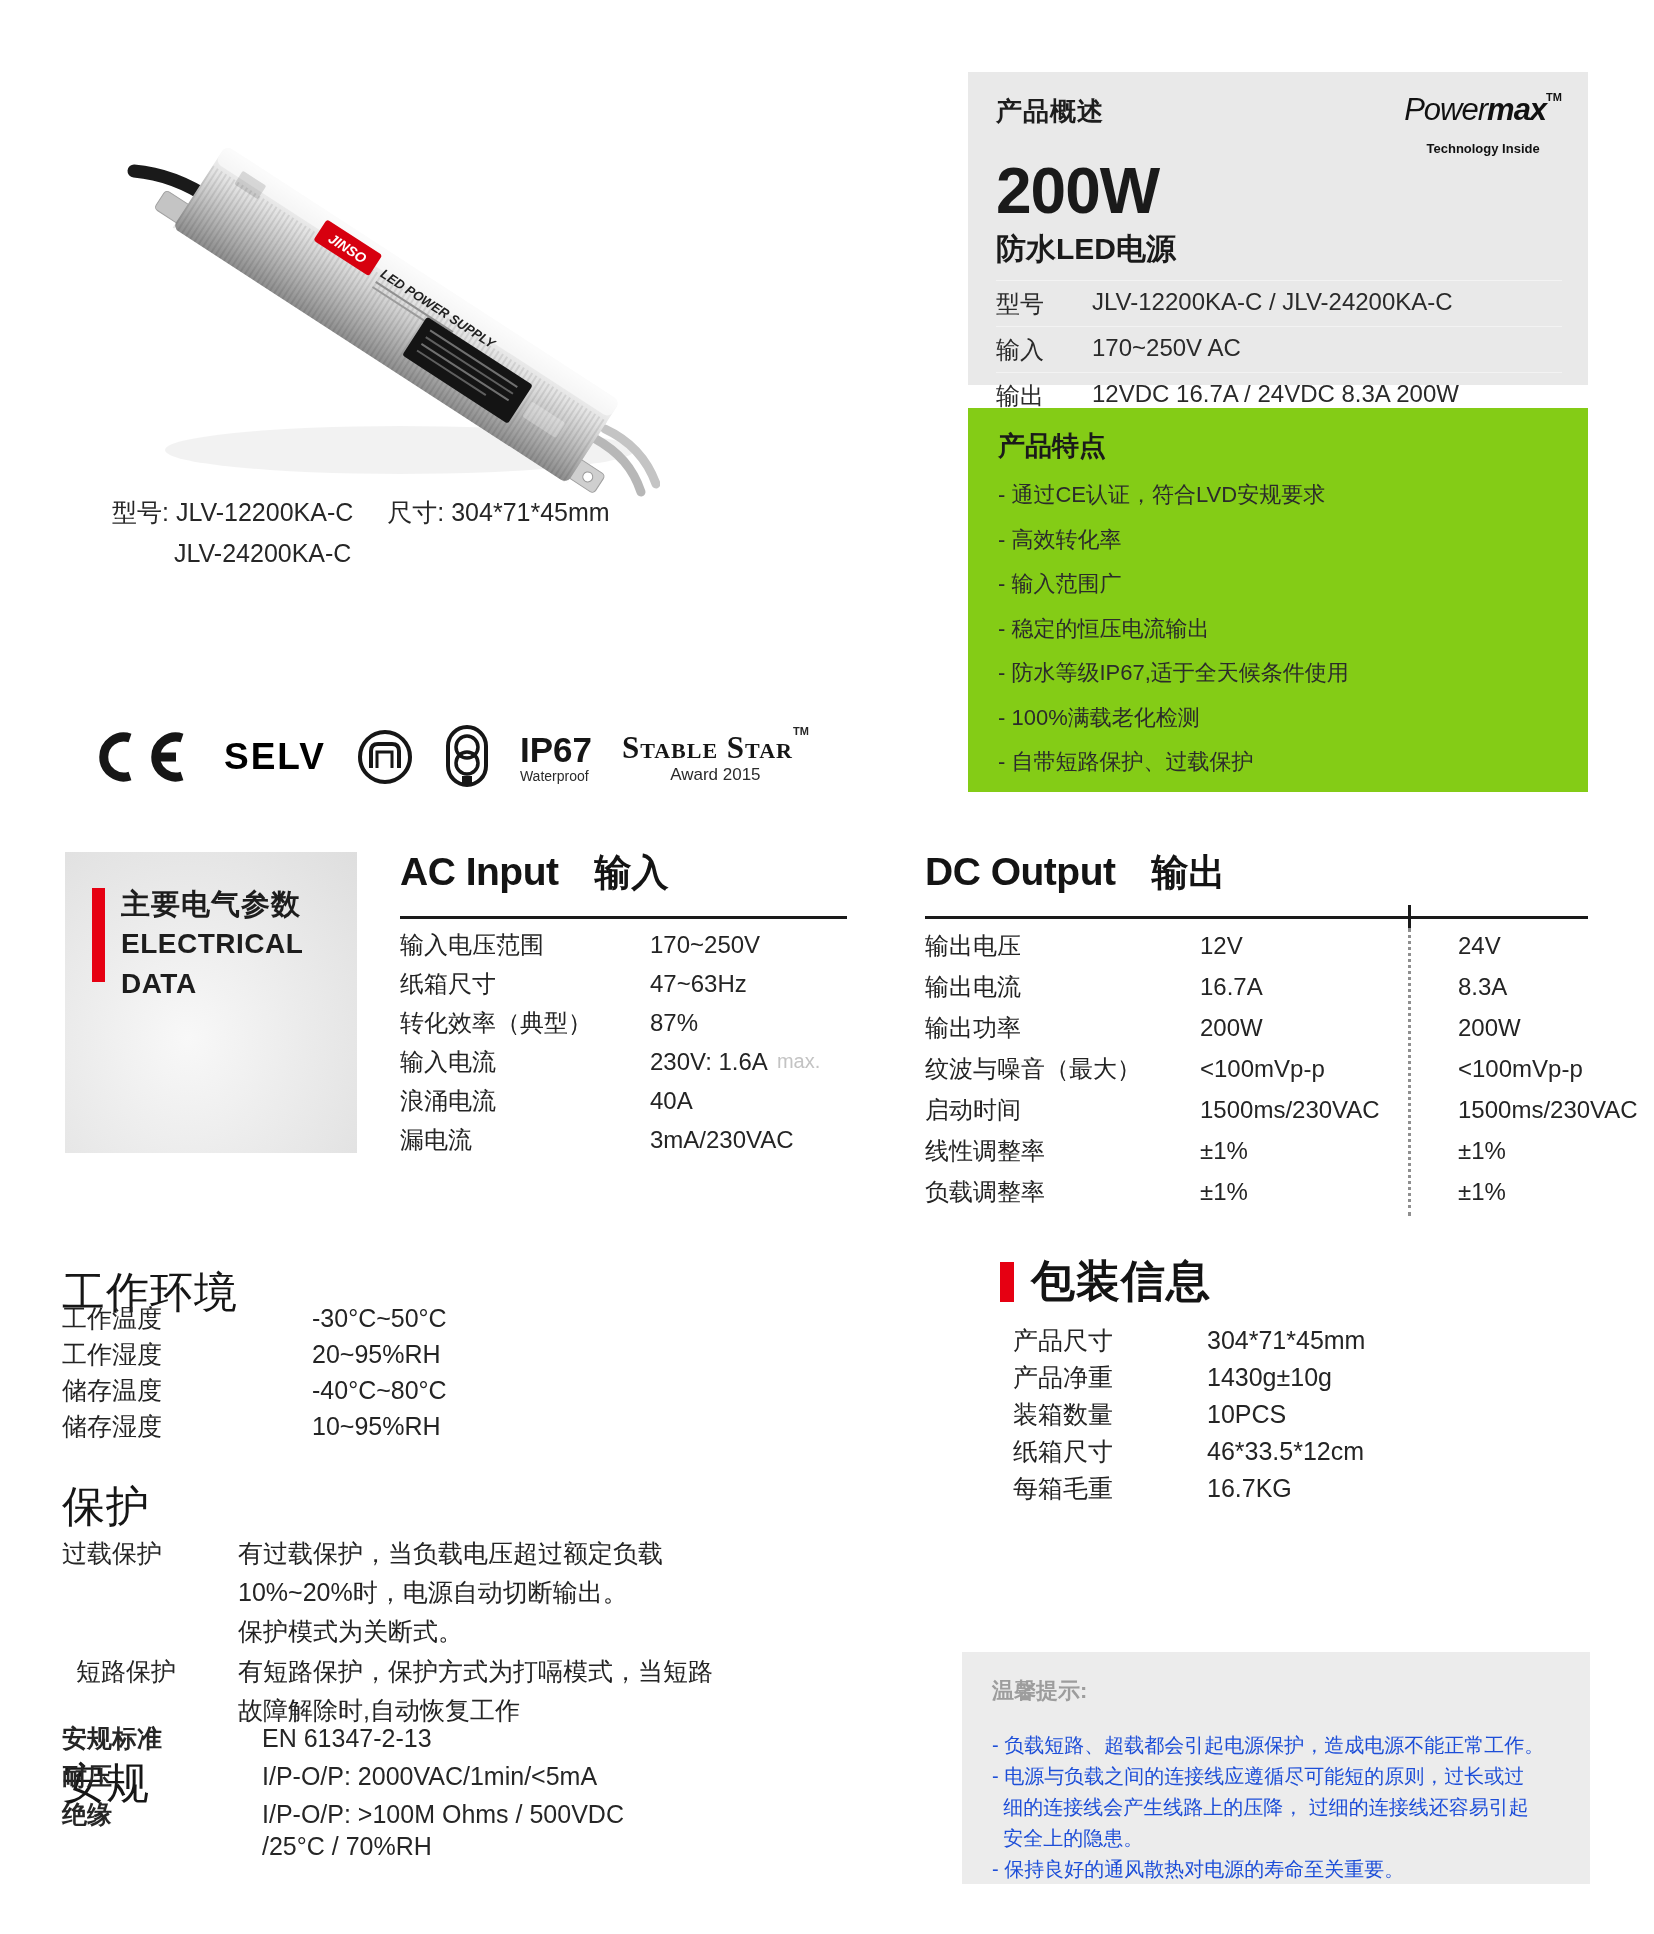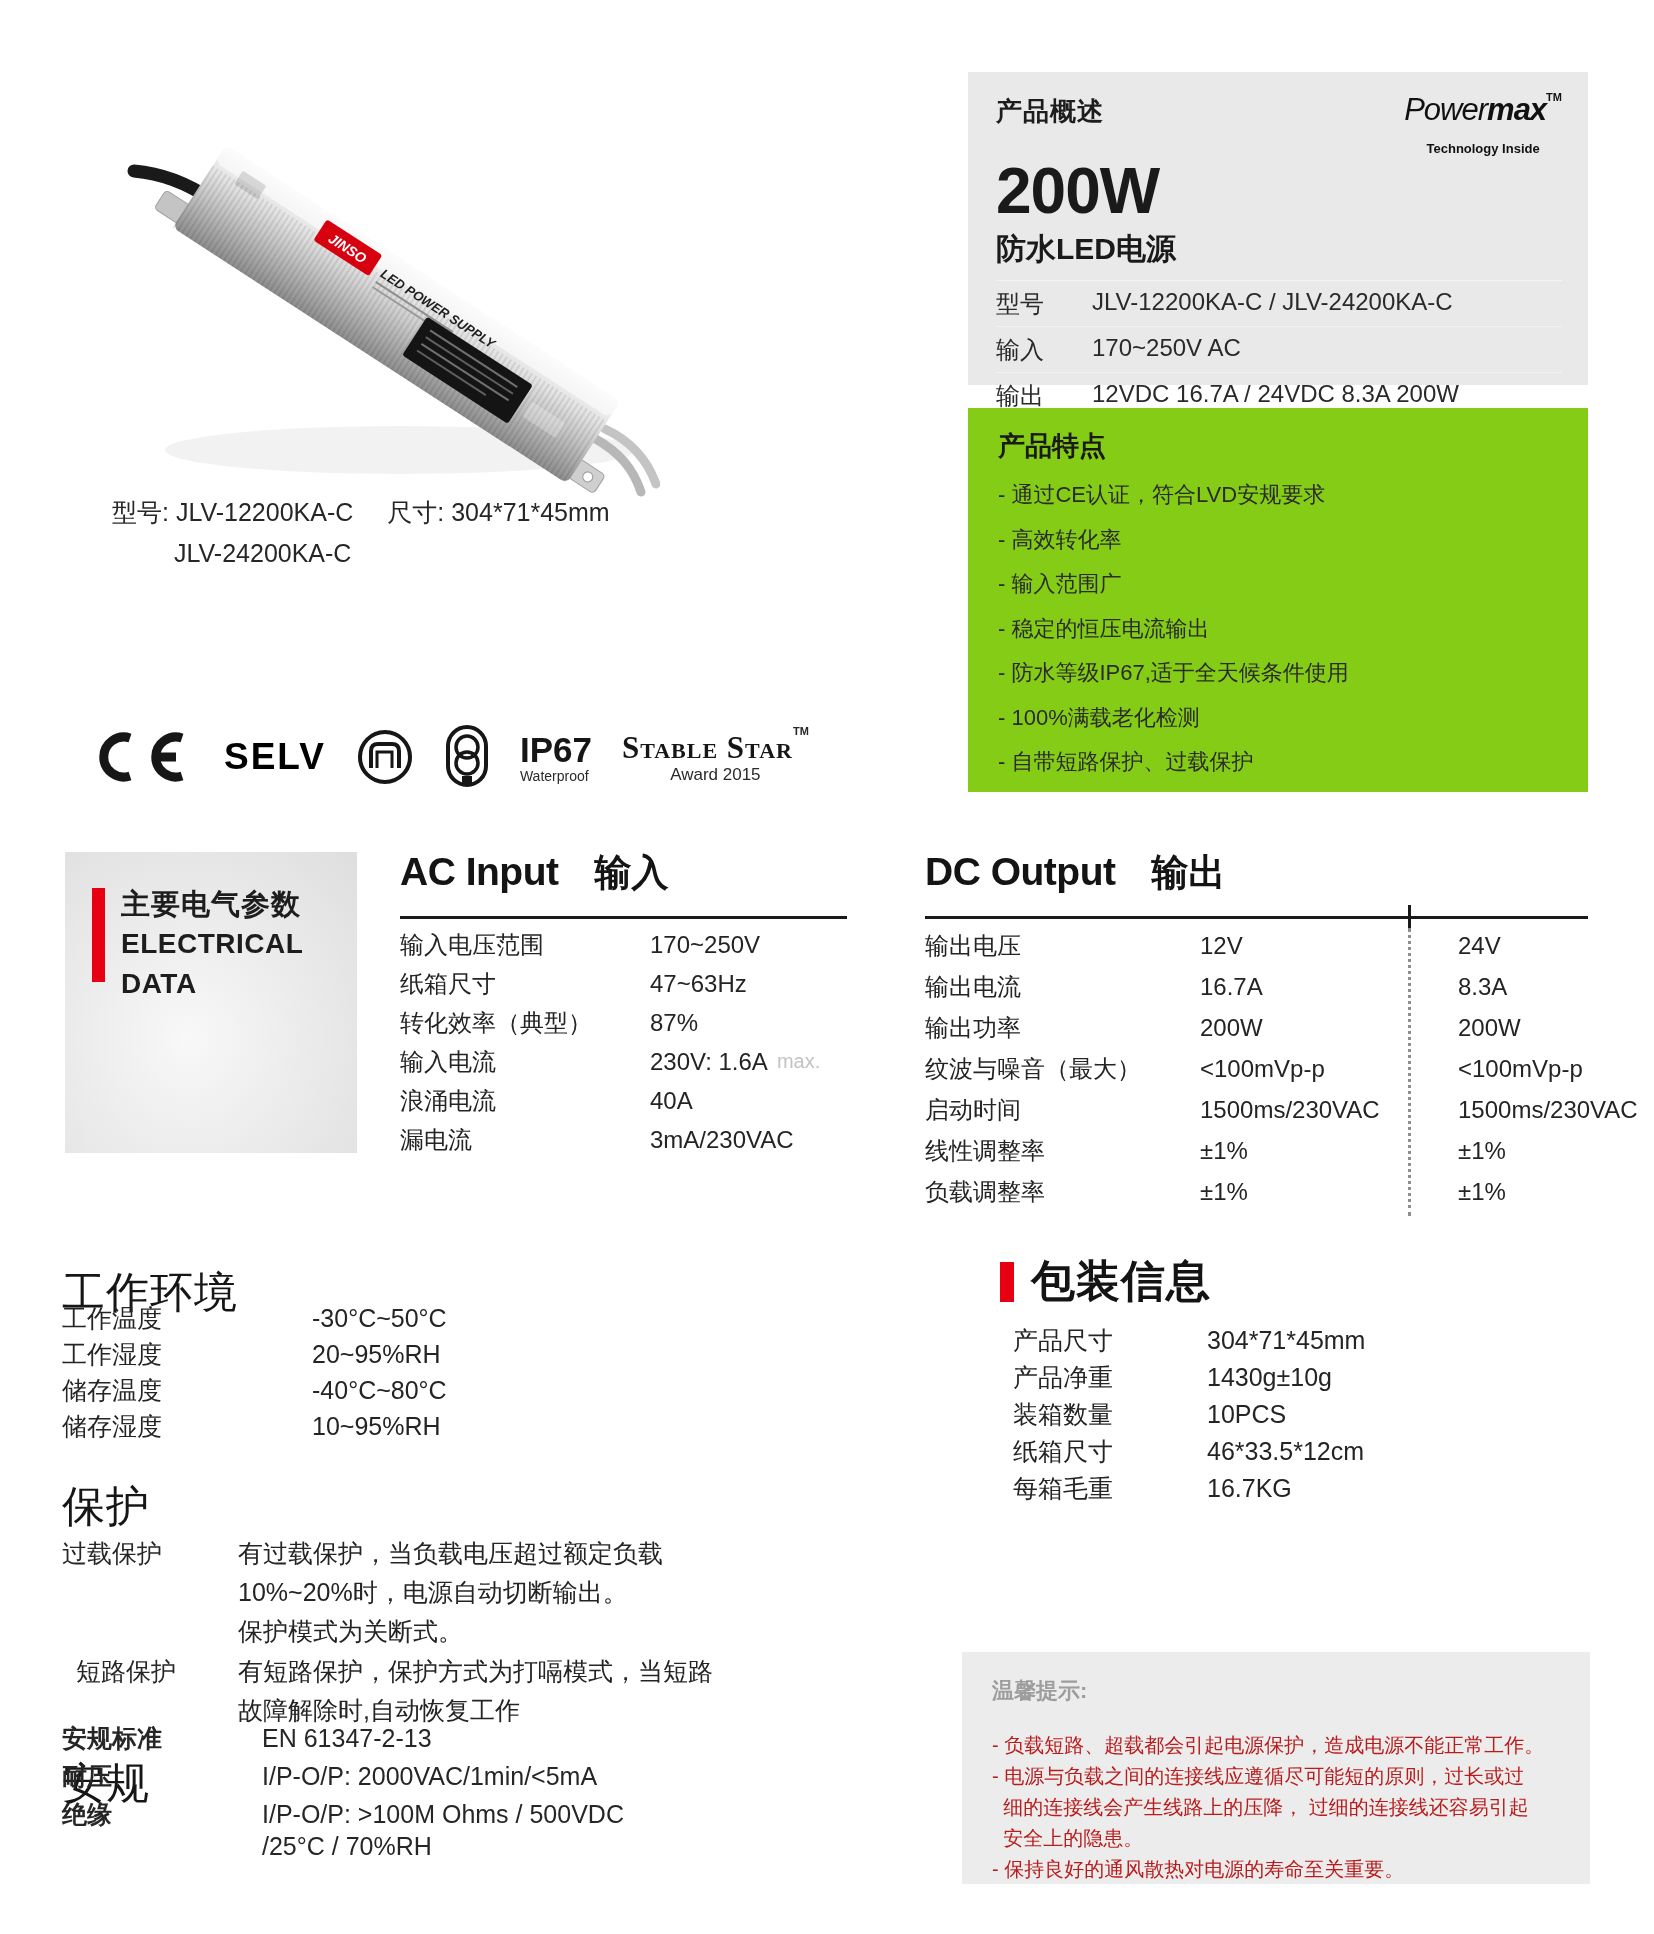--- a/index.html
+++ b/index.html
@@ -97,21 +97,21 @@
 
   .safe-title{left:62px;top:1727px;}
   .safe-rows{left:62px;top:1722px;width:640px;}
   .safe-row{display:flex;font-size:25px;}
   .safe-row .k{flex:0 0 200px;font-weight:700;height:38px;line-height:32px;}
   .safe-row .v{height:38px;line-height:32px;}
 
   
   .tips{left:962px;top:1652px;width:628px;height:232px;background:#ececec;box-sizing:border-box;padding:24px 28px 0 30px;}
   .tips-title{font-size:22px;font-weight:700;color:#9d9d9d;margin-bottom:24px;}
-  .tips-line{font-size:20px;color:#b91c1c;line-height:31px;white-space:pre-wrap;}
+  .tips-line{font-size:20px;color:#1d4ed8;line-height:31px;white-space:pre-wrap;}
 </style>
 </head>
 <body>
 
 <div id="page">
 
   <svg class="abs photo" viewBox="0 0 560 430" xmlns="http://www.w3.org/2000/svg">
     <defs>
       <linearGradient id="bodyGrad" x1="0" y1="0" x2="0" y2="1">
         <stop offset="0" stop-color="#f7f7f7"></stop>

